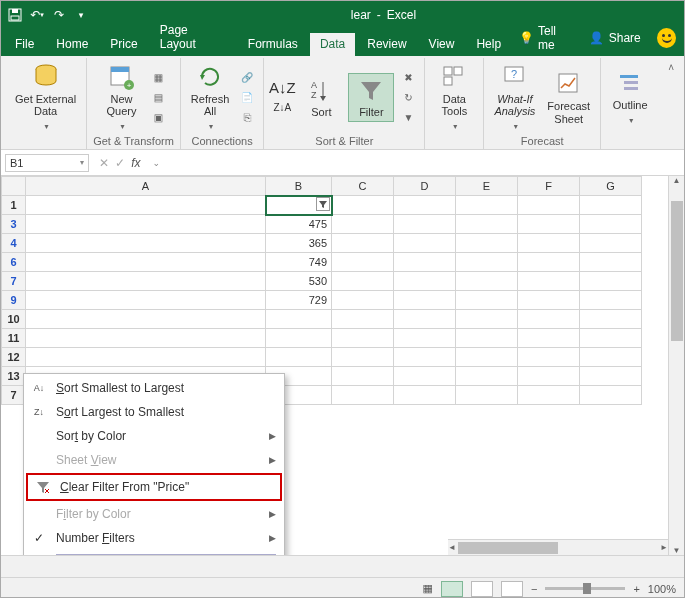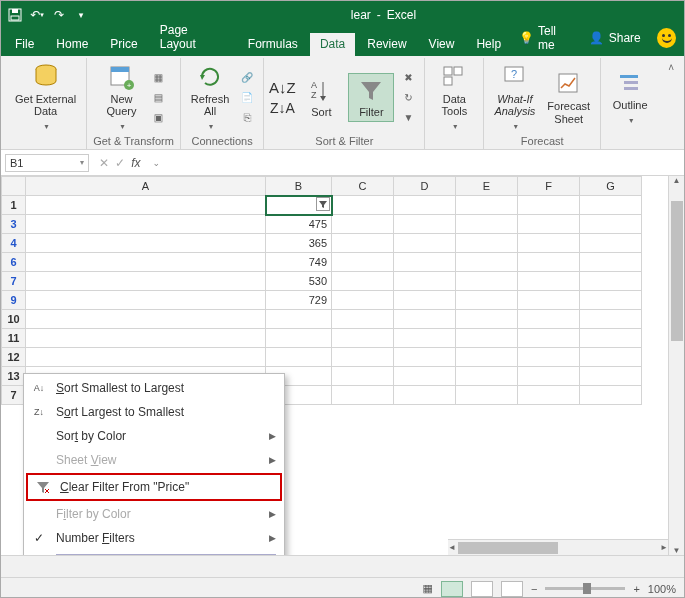--- a/index.html
+++ b/index.html
@@ -178,21 +178,21 @@
           <div class="mini">⎘</div>
         </div>
       </div>
       <div class="rg-label">Connections</div>
     </div>
 
     <div class="rg">
       <div class="rg-body">
         <div class="mini-col">
           <div class="mini" style="width:24px;font-size:15px;color:#333">A↓Z</div>
-          <div class="mini" style="width:24px;font-size:14px;color:#333">Z↓A</div>
+          <div class="mini" style="width:24px;font-size:10px;color:#333">Z↓A</div>
         </div>
         <div class="big-btn">
           <svg class="svgicon">
               <text x="4" y="12" font-size="9" fill="#555">A</text>
               <text x="4" y="22" font-size="9" fill="#555">Z</text>
               <line x1="16" y1="6" x2="16" y2="22" stroke="#555"></line>
               <polygon points="13,20 19,20 16,25" fill="#555"></polygon>
             </svg>
           <span>Sort</span>
         </div>

